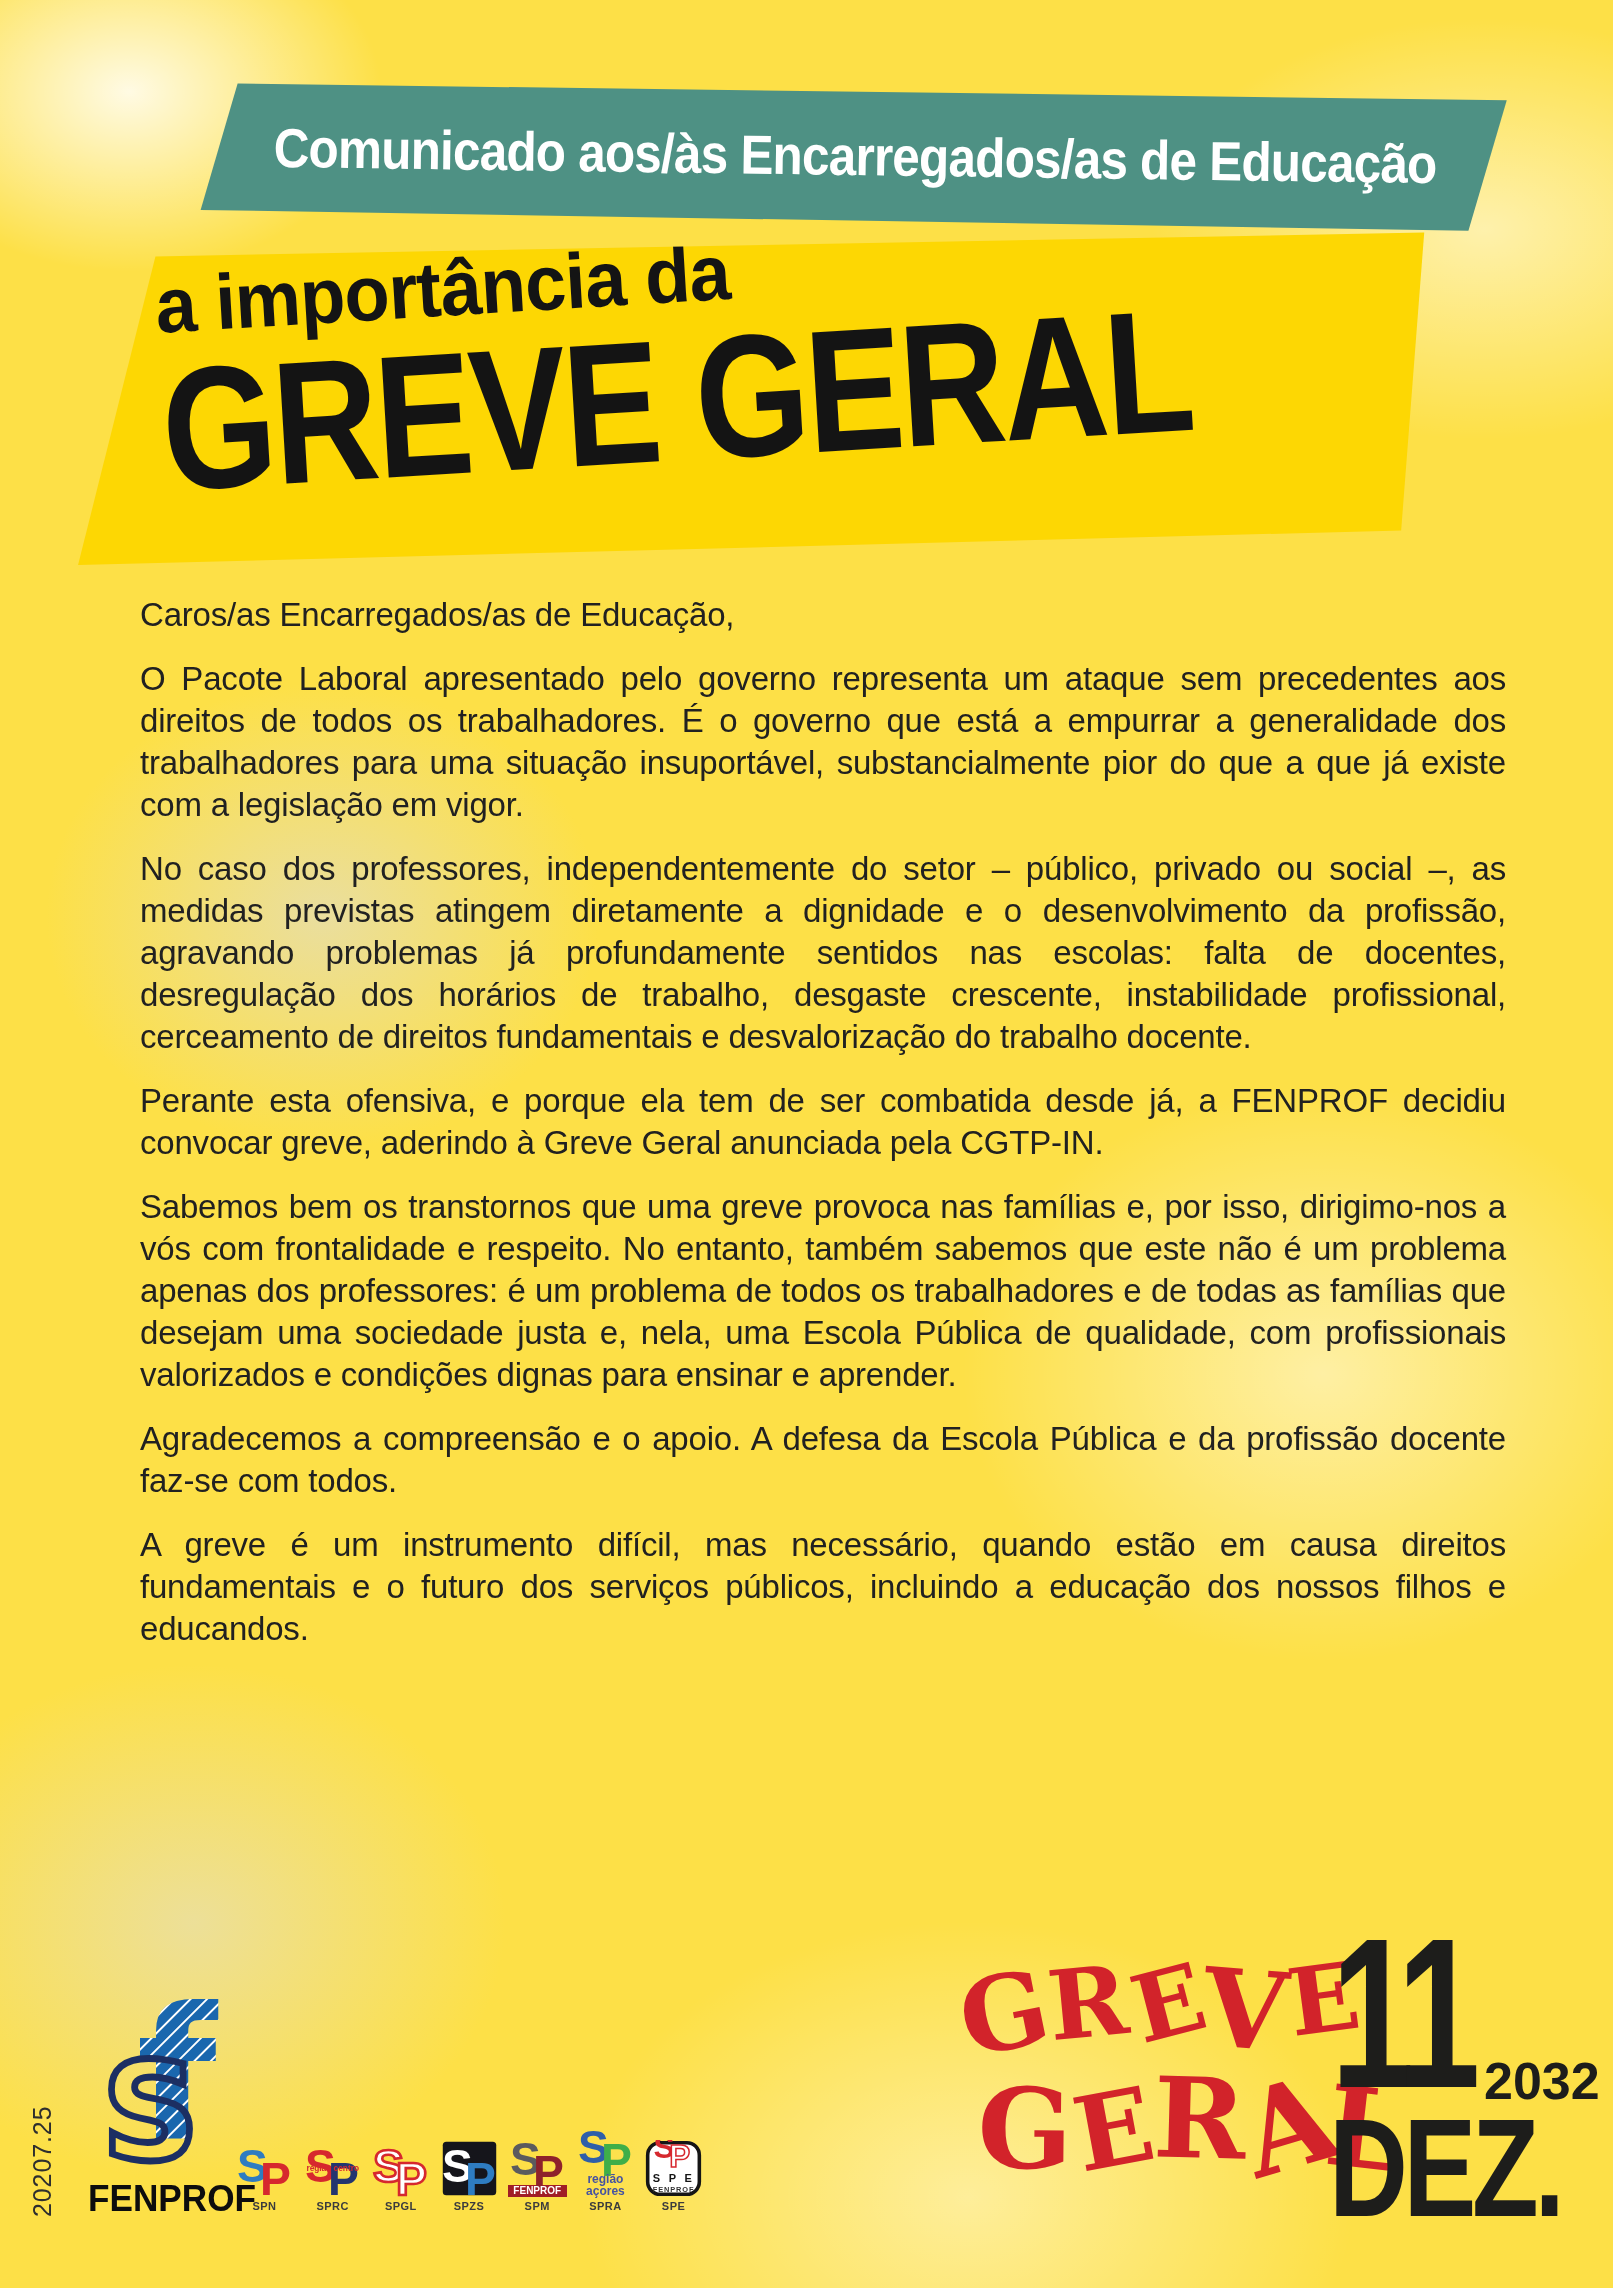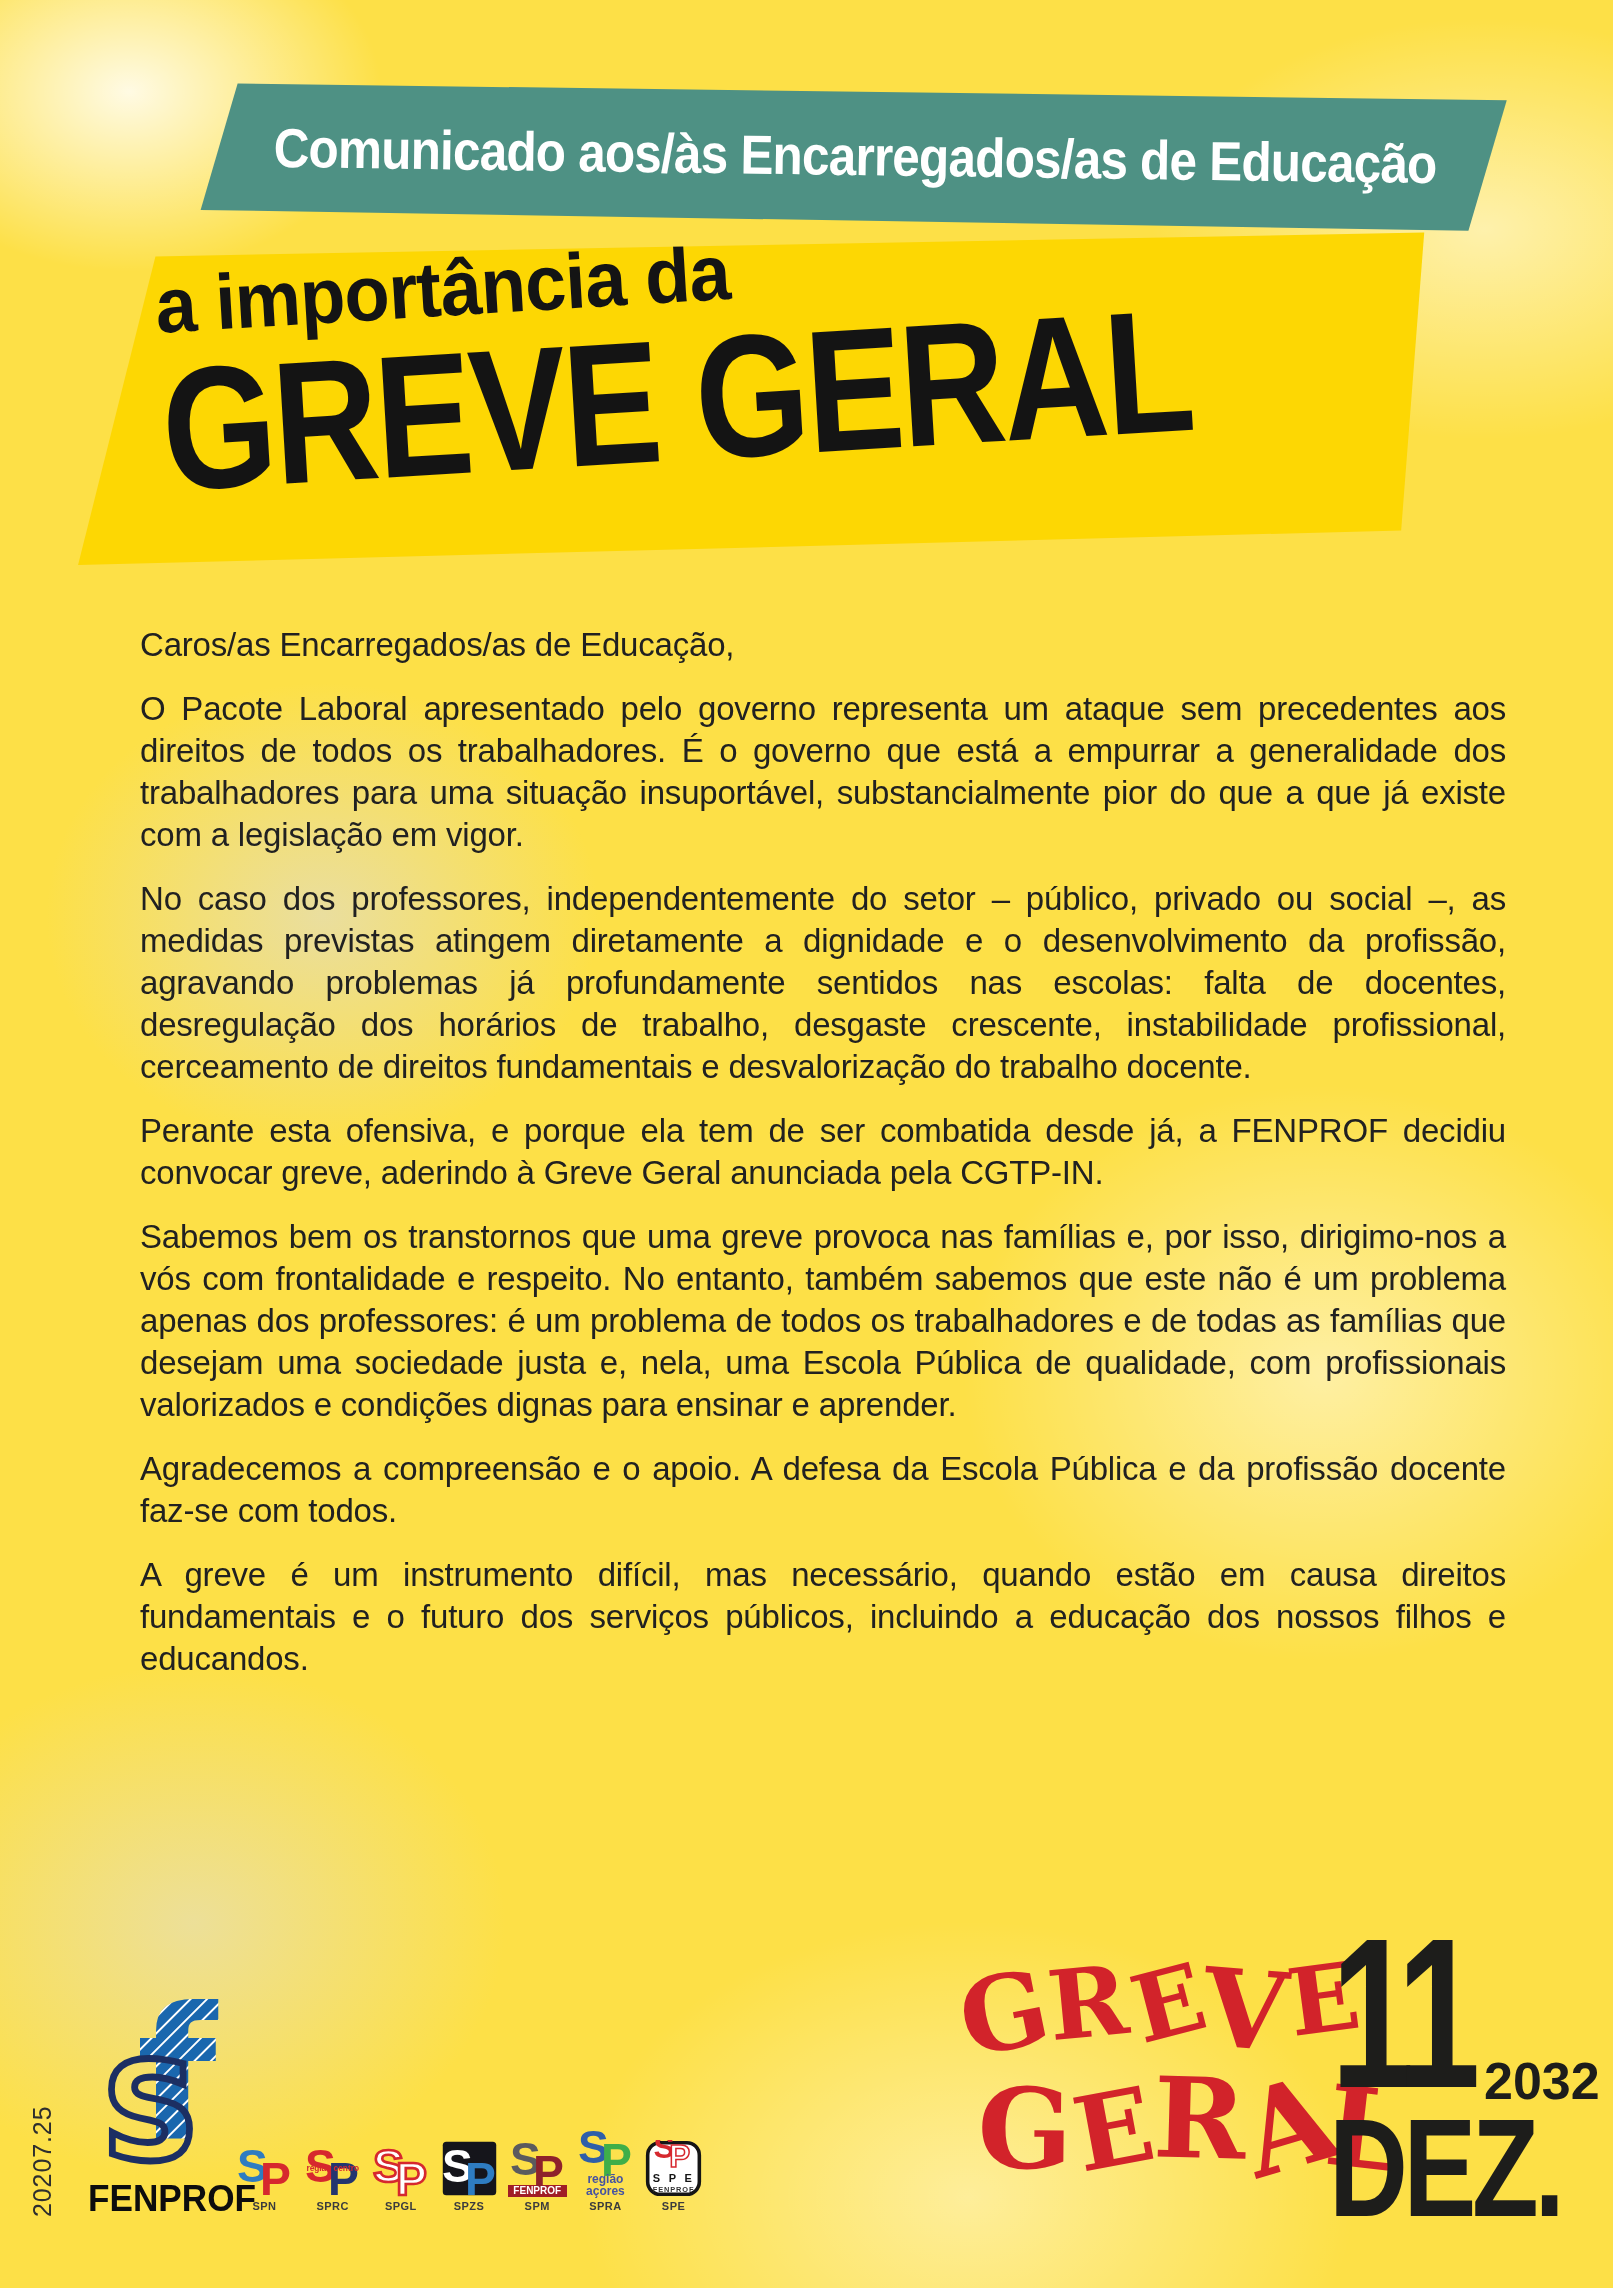--- a/index.html
+++ b/index.html
@@ -29,21 +29,21 @@
     background:#fdd703;
     clip-path:polygon(6% 8.8%, 99.5% 1.9%, 97.8% 88%, 0.3% 98%);
     filter:drop-shadow(1.8px 22px 13px rgba(120,120,116,.55));}
   .yellow-inner{position:absolute;left:79px;top:41px;transform:rotate(-3.4deg);transform-origin:left top;color:#141414;}
   .headline-pre{font-size:78px;font-weight:700;letter-spacing:-0.9px;line-height:1;
     transform:scaleX(.95);transform-origin:left;white-space:nowrap;}
   .headline-title{font-size:174px;font-weight:700;letter-spacing:-3.7px;line-height:.92;margin-top:5.5px;
     transform:scaleX(.84);transform-origin:left;white-space:nowrap;}
 
   
-  .letter{left:140px;top:624px;width:1366px;color:#212121;}
+  .letter{left:140px;top:594px;width:1366px;color:#212121;}
   .letter p{margin:0 0 22px 0;font-size:33px;line-height:42px;text-align:justify;letter-spacing:-0.2px;}
   .letter p.salutation{text-align:left;}
 
   
   .print-code{left:28px;top:2217px;transform:rotate(-90deg);transform-origin:0 0;
     font-size:25px;color:#2e2e2e;letter-spacing:0.9px;white-space:nowrap;}
   .fenprof{left:88px;top:1986px;width:305px;}
   .fenprof-name{font-size:37px;font-weight:700;color:#0d0d0d;letter-spacing:0px;
     transform:scaleX(.95);transform-origin:left;margin-top:0px;white-space:nowrap;}
   .mono-s{fill:none;stroke:#1c2f63;stroke-width:7px;font-family:"DejaVu Sans",sans-serif;font-weight:700;}

